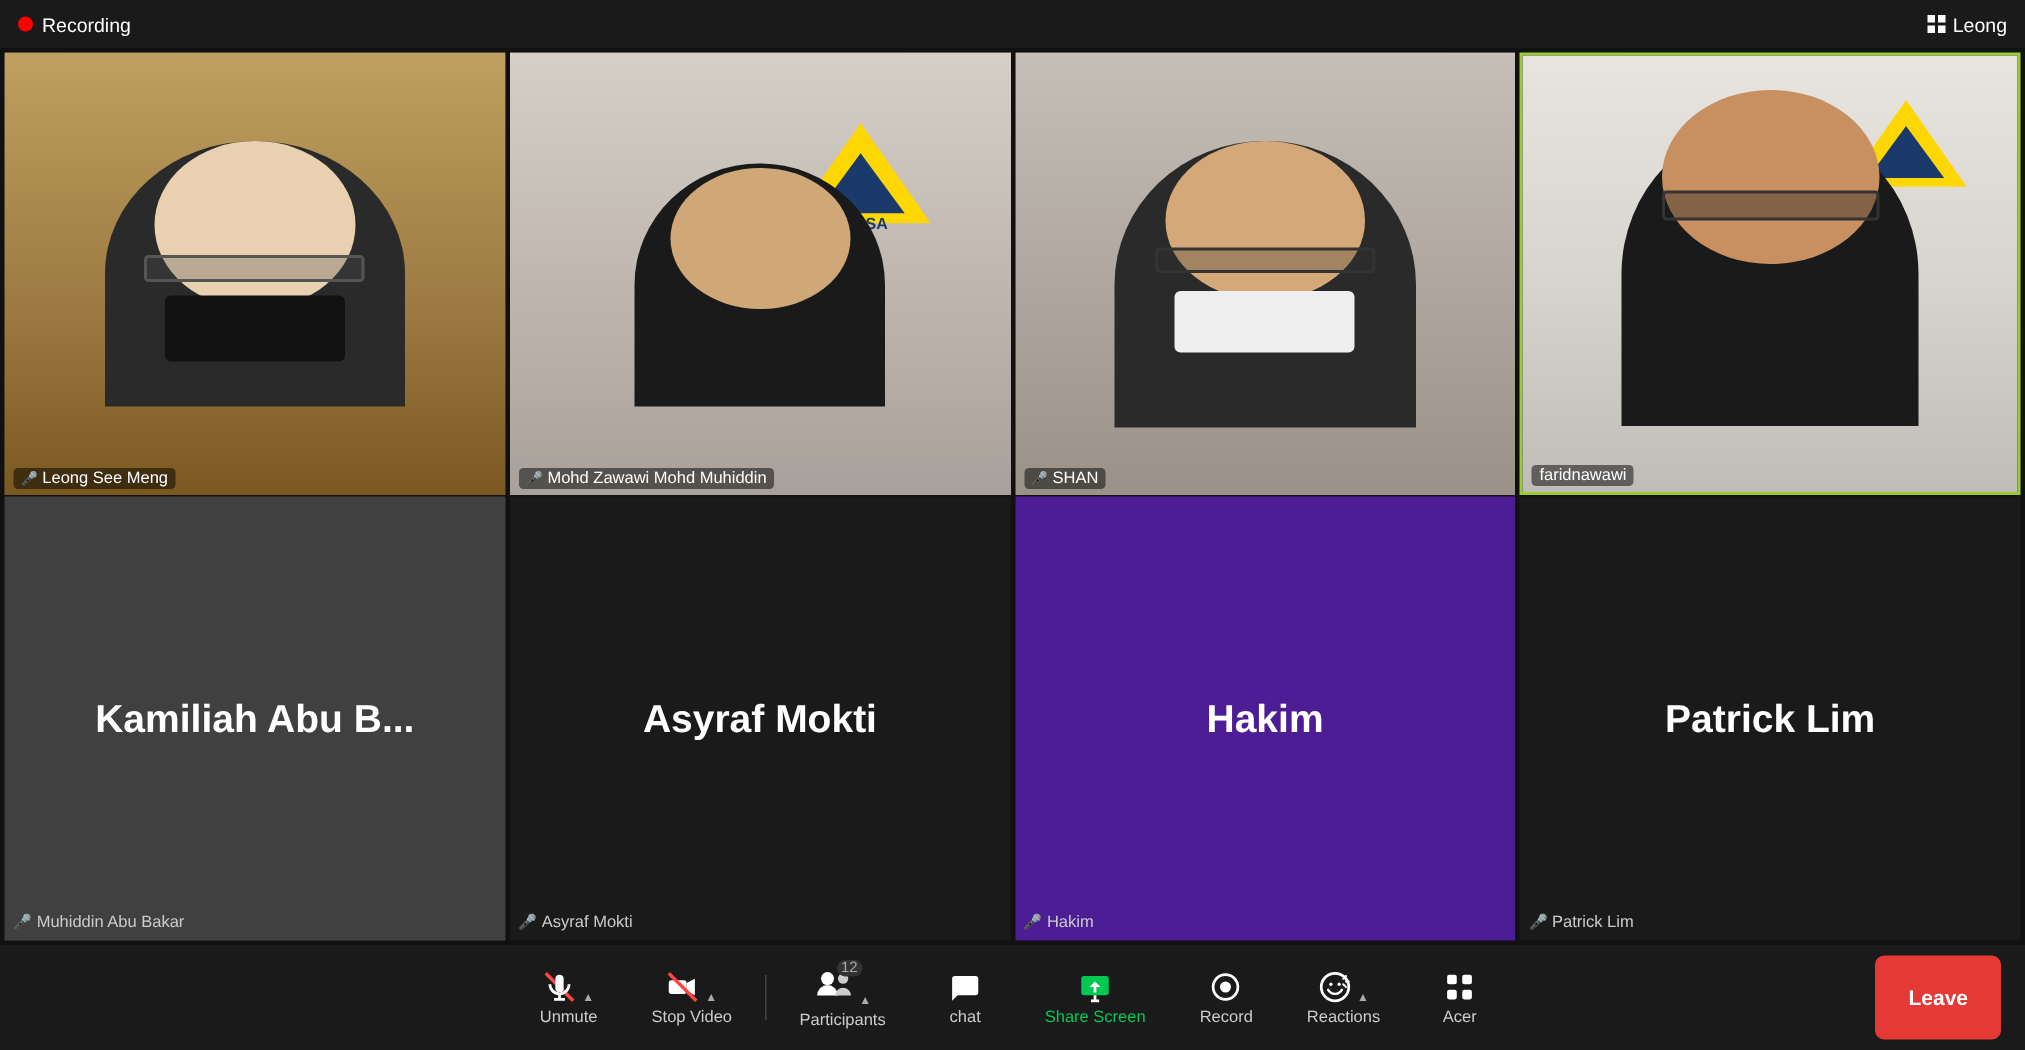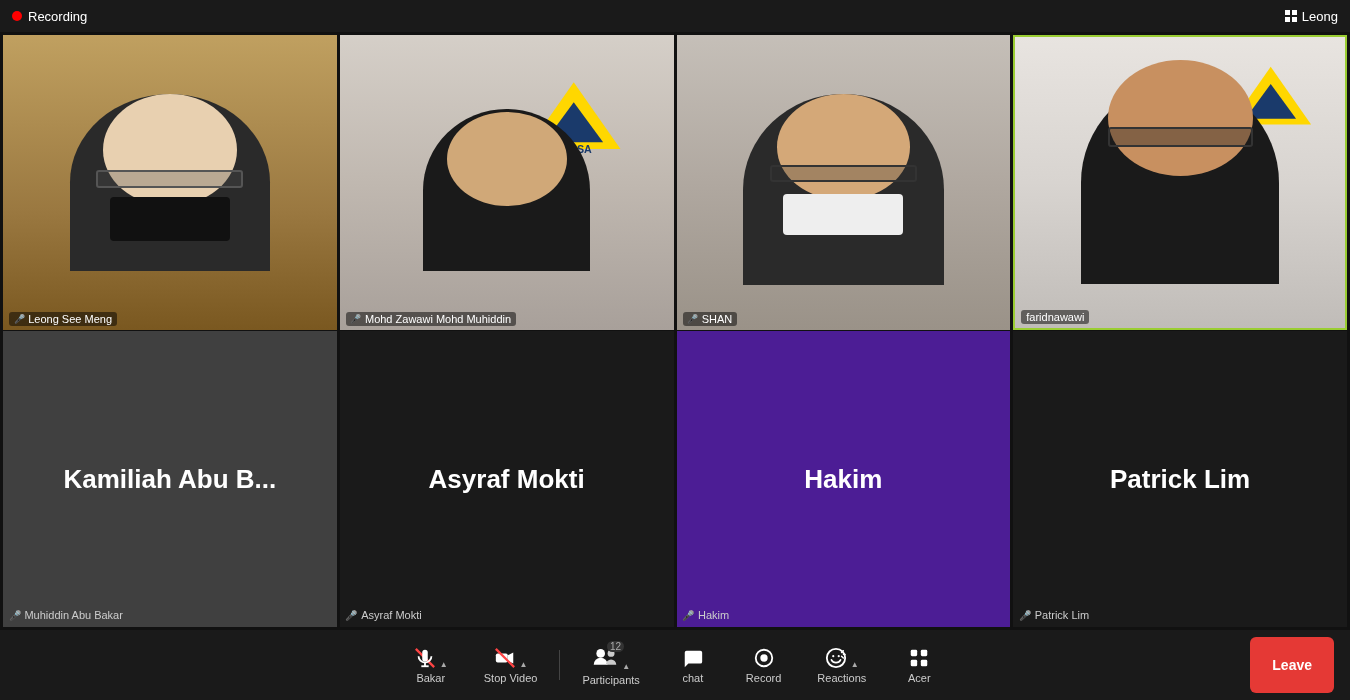--- a/index.html
+++ b/index.html
@@ -377,21 +377,21 @@
     <div class="btn-with-arrow">
       <svg width="22" height="22" viewBox="0 0 24 24" fill="none">
         <line x1="2" y1="2" x2="22" y2="22" stroke="#ff4444" stroke-width="2.5"></line>
         <rect x="9" y="3" width="6" height="13" rx="3" fill="#fff"></rect>
         <path d="M5 10a7 7 0 0 0 14 0" stroke="#fff" stroke-width="2" fill="none"></path>
         <line x1="12" y1="17" x2="12" y2="21" stroke="#fff" stroke-width="2"></line>
         <line x1="8" y1="21" x2="16" y2="21" stroke="#fff" stroke-width="2"></line>
       </svg>
       <span class="chevron-up">▲</span>
     </div>
-    <span class="btn-label">Bakar</span>
+    <span class="btn-label">Unmute</span>
   </div>
 
   <div class="toolbar-btn">
     <div class="btn-with-arrow">
       <svg width="22" height="22" viewBox="0 0 24 24" fill="none">
         <rect x="2" y="7" width="13" height="10" rx="2" fill="#fff"></rect>
         <polygon points="15,9 21,6 21,18 15,15" fill="#fff"></polygon>
         <line x1="2" y1="2" x2="22" y2="22" stroke="#ff4444" stroke-width="2.5"></line>
       </svg>
       <span class="chevron-up">▲</span>
@@ -417,20 +417,28 @@
     <span class="btn-label">Participants</span>
   </div>
 
   <div class="toolbar-btn">
     <svg width="22" height="22" viewBox="0 0 24 24" fill="none">
       <path d="M4 4h16a2 2 0 0 1 2 2v10a2 2 0 0 1-2 2H7l-4 4V6a2 2 0 0 1 2-2z" fill="#fff"></path>
     </svg>
     <span class="btn-label">chat</span>
   </div>
 
+  <div class="toolbar-btn">
+    <svg width="22" height="22" viewBox="0 0 24 24" fill="none">
+      <rect x="2" y="4" width="20" height="14" rx="2" fill="#00c853"></rect>
+      <path d="M9 22h6M12 18v4" stroke="#fff" stroke-width="2"></path>
+      <path d="M12 8l-4 4h3v4h2v-4h3l-4-4z" fill="#fff"></path>
+    </svg>
+    <span class="btn-label" style="color:#00c853;">Share Screen</span>
+  </div>
 
   <div class="toolbar-btn">
     <svg width="22" height="22" viewBox="0 0 24 24" fill="none">
       <circle cx="12" cy="12" r="9" stroke="#fff" stroke-width="2"></circle>
       <circle cx="12" cy="12" r="4" fill="#fff"></circle>
     </svg>
     <span class="btn-label">Record</span>
   </div>
 
   <div class="toolbar-btn">

